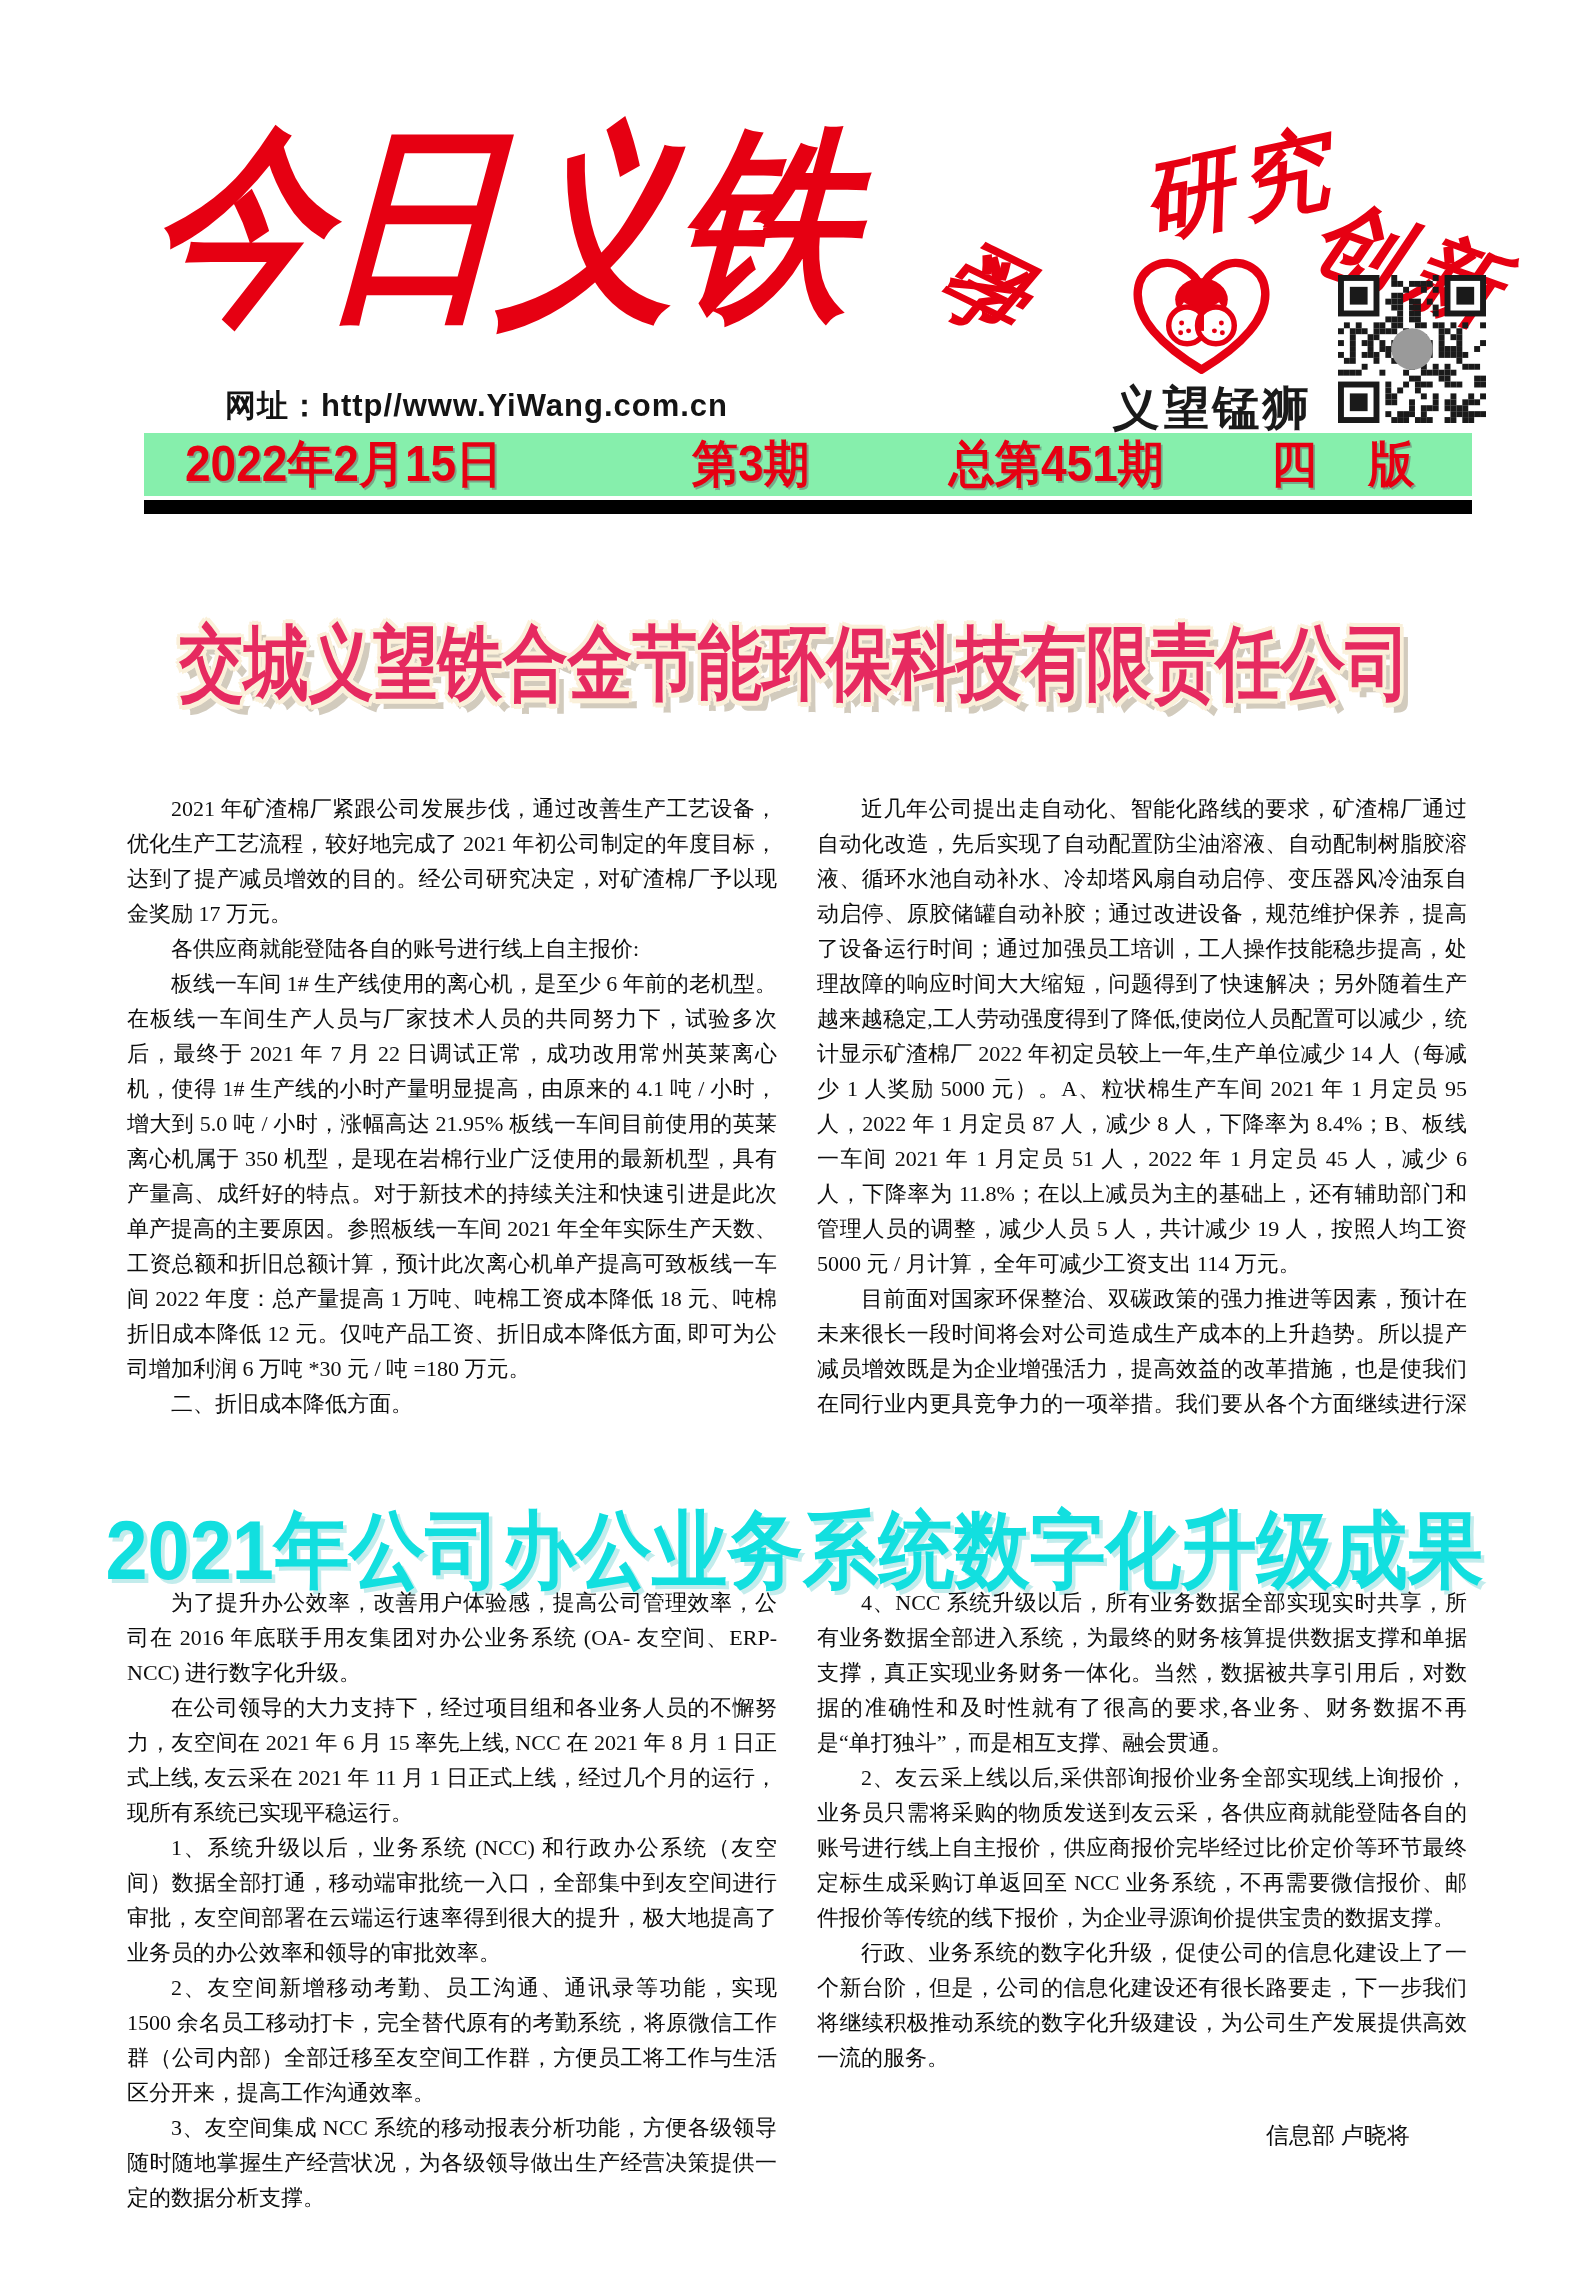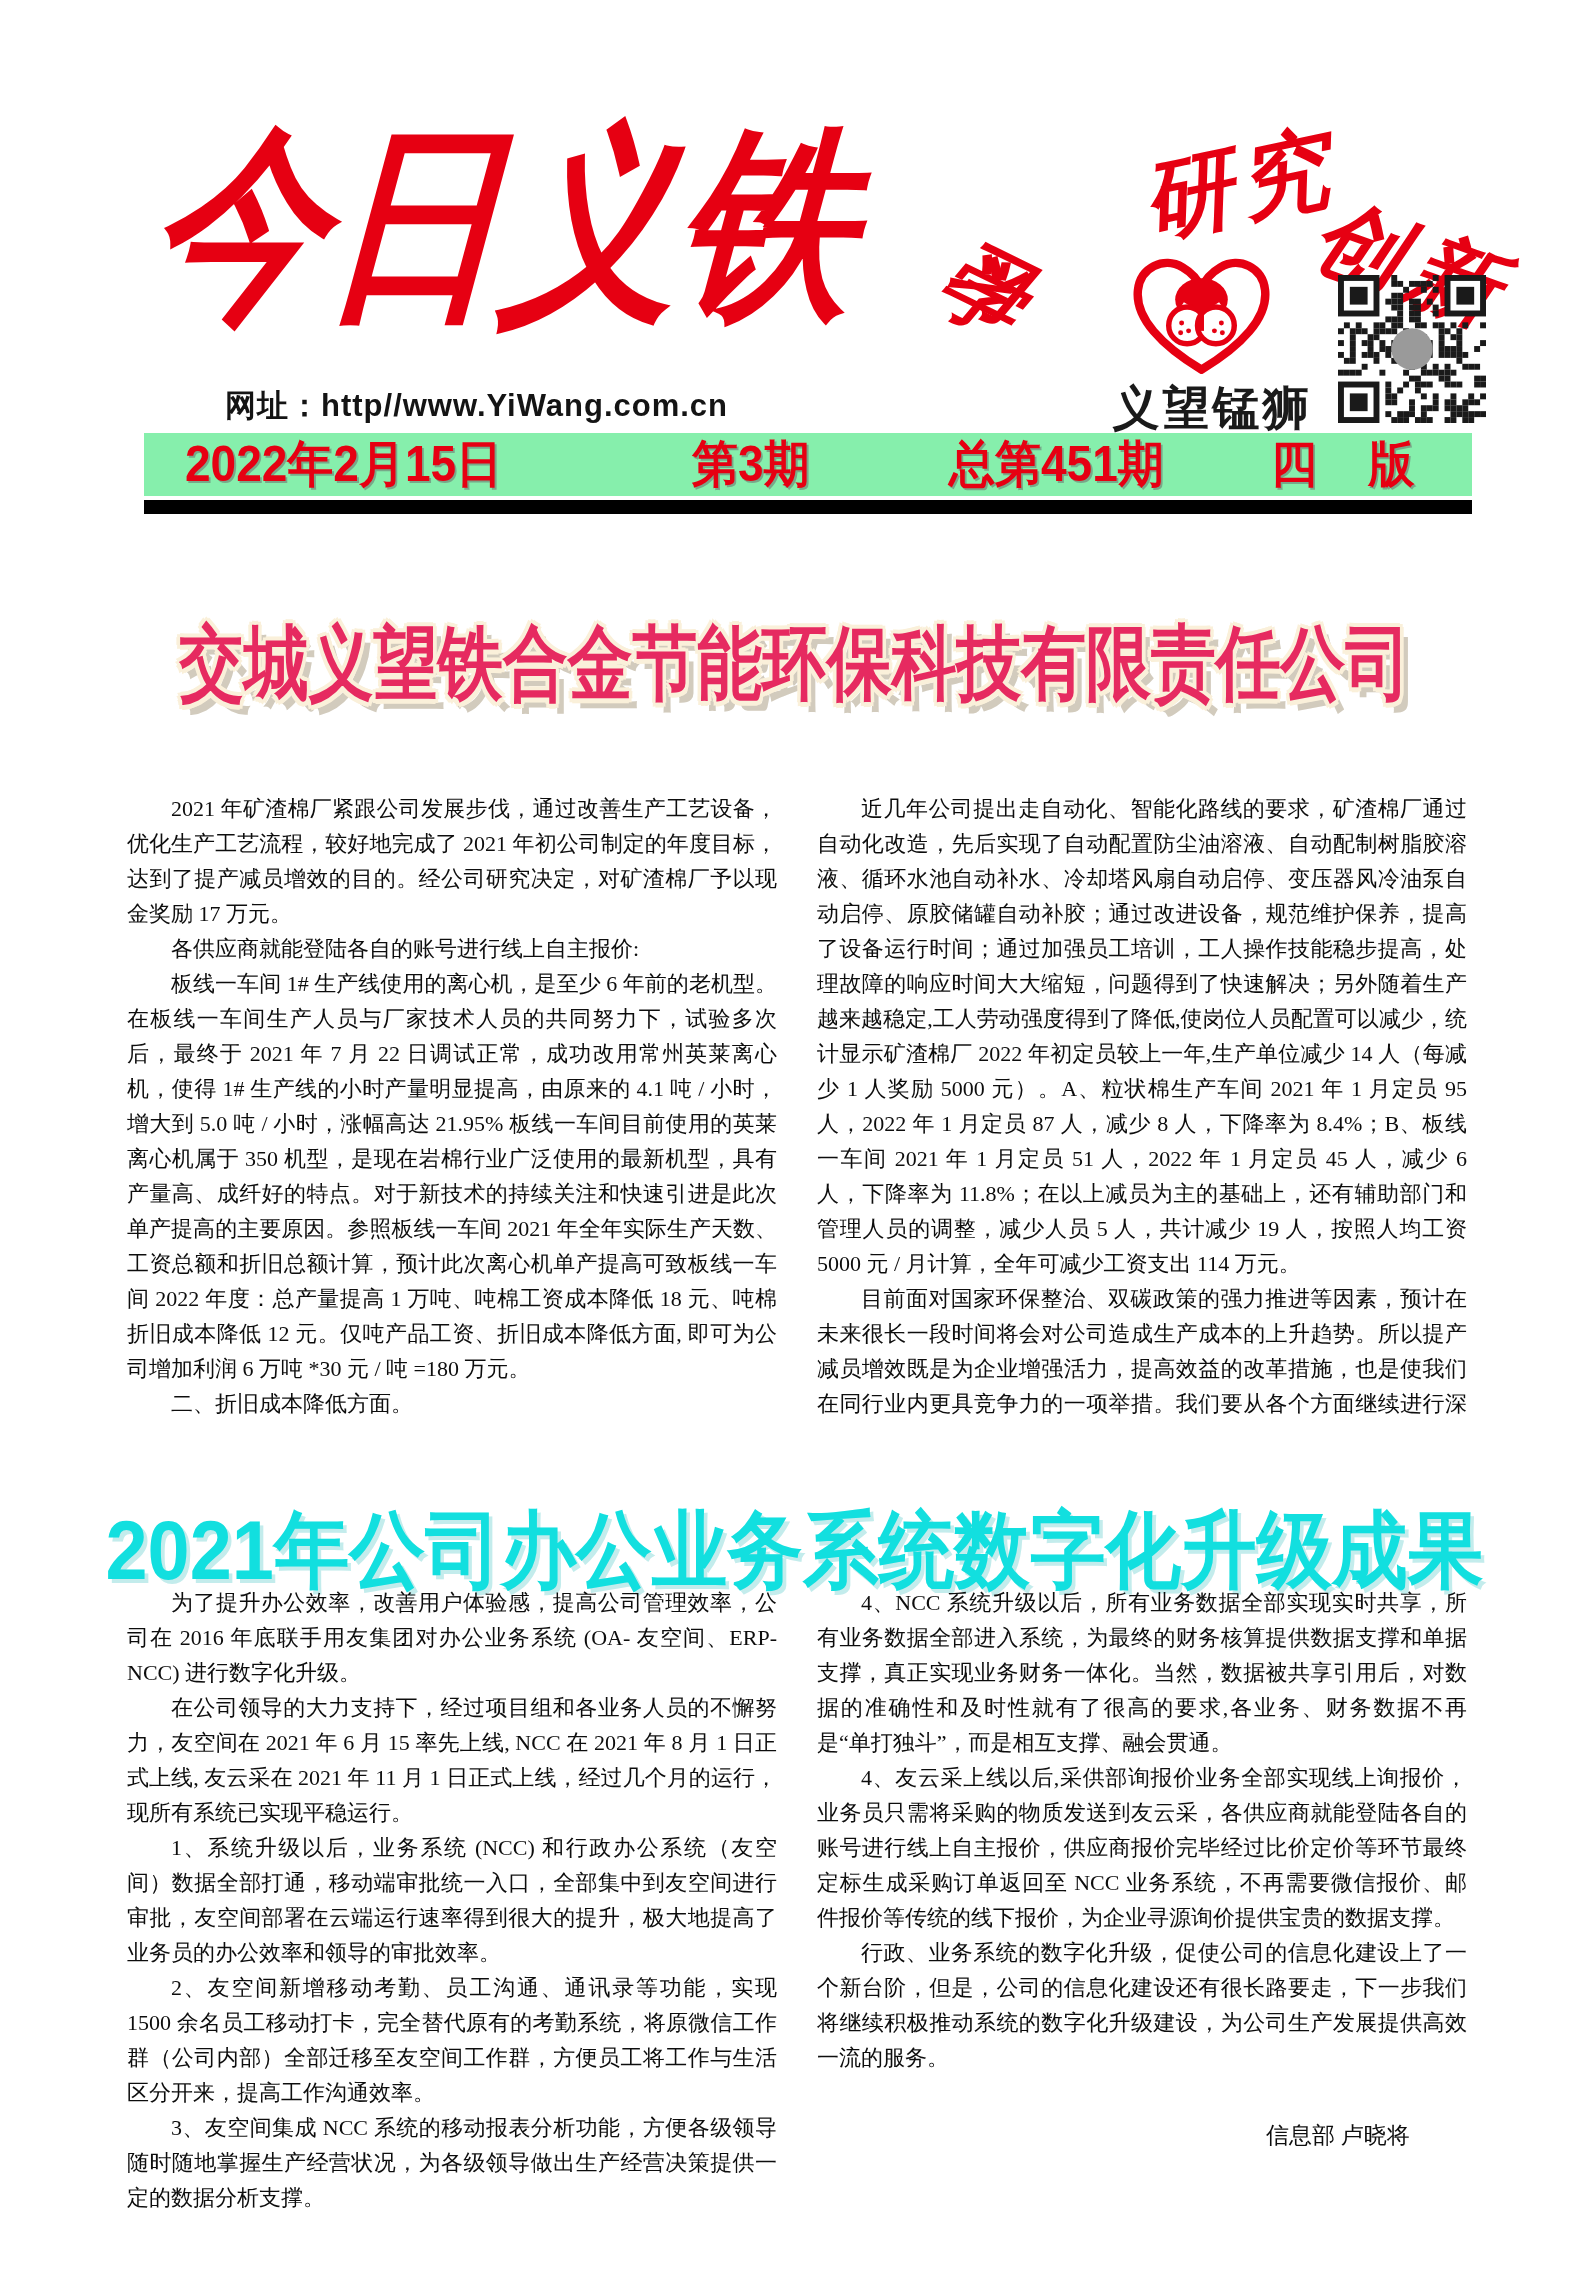--- a/index.html
+++ b/index.html
@@ -333,20 +333,20 @@
     <span>2021年公司办公业务系统数字化升级成果</span>
   </div>
 
   <div class="body-cols body-a2">
     <p>为了提升办公效率，改善用户体验感，提高公司管理效率，公司在 2016 年底联手用友集团对办公业务系统 (OA- 友空间、ERP-NCC) 进行数字化升级。</p>
     <p>在公司领导的大力支持下，经过项目组和各业务人员的不懈努力，友空间在 2021 年 6 月 15 率先上线, NCC 在 2021 年 8 月 1 日正式上线, 友云采在 2021 年 11 月 1 日正式上线，经过几个月的运行，现所有系统已实现平稳运行。</p>
     <p>1、系统升级以后，业务系统 (NCC) 和行政办公系统（友空间）数据全部打通，移动端审批统一入口，全部集中到友空间进行审批，友空间部署在云端运行速率得到很大的提升，极大地提高了业务员的办公效率和领导的审批效率。</p>
     <p>2、友空间新增移动考勤、员工沟通、通讯录等功能，实现 1500 余名员工移动打卡，完全替代原有的考勤系统，将原微信工作群（公司内部）全部迁移至友空间工作群，方便员工将工作与生活区分开来，提高工作沟通效率。</p>
     <p>3、友空间集成 NCC 系统的移动报表分析功能，方便各级领导随时随地掌握生产经营状况，为各级领导做出生产经营决策提供一定的数据分析支撑。</p>
     <p>4、NCC 系统升级以后，所有业务数据全部实现实时共享，所有业务数据全部进入系统，为最终的财务核算提供数据支撑和单据支撑，真正实现业务财务一体化。当然，数据被共享引用后，对数据的准确性和及时性就有了很高的要求,各业务、财务数据不再是“单打独斗”，而是相互支撑、融会贯通。</p>
-    <p>4、友云采上线以后,采供部询报价业务全部实现线上询报价，业务员只需将采购的物质发送到友云采，各供应商就能登陆各自的账号进行线上自主报价，供应商报价完毕经过比价定价等环节最终定标生成采购订单返回至 NCC 业务系统，不再需要微信报价、邮件报价等传统的线下报价，为企业寻源询价提供宝贵的数据支撑。</p>
+    <p>2、友云采上线以后,采供部询报价业务全部实现线上询报价，业务员只需将采购的物质发送到友云采，各供应商就能登陆各自的账号进行线上自主报价，供应商报价完毕经过比价定价等环节最终定标生成采购订单返回至 NCC 业务系统，不再需要微信报价、邮件报价等传统的线下报价，为企业寻源询价提供宝贵的数据支撑。</p>
     <p>行政、业务系统的数字化升级，促使公司的信息化建设上了一个新台阶，但是，公司的信息化建设还有很长路要走，下一步我们将继续积极推动系统的数字化升级建设，为公司生产发展提供高效一流的服务。</p>
   </div>
 
   <div class="signature">信息部 卢晓将</div>
 
 </div>
 
 
 </body></html>

